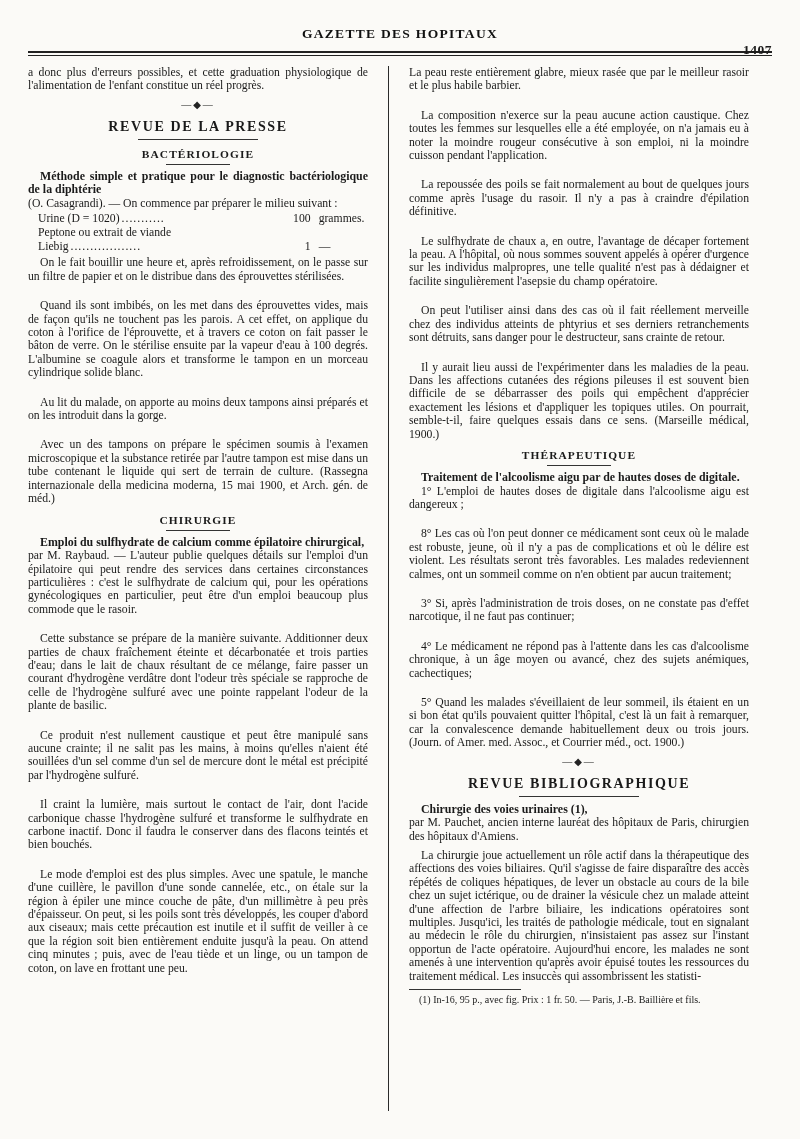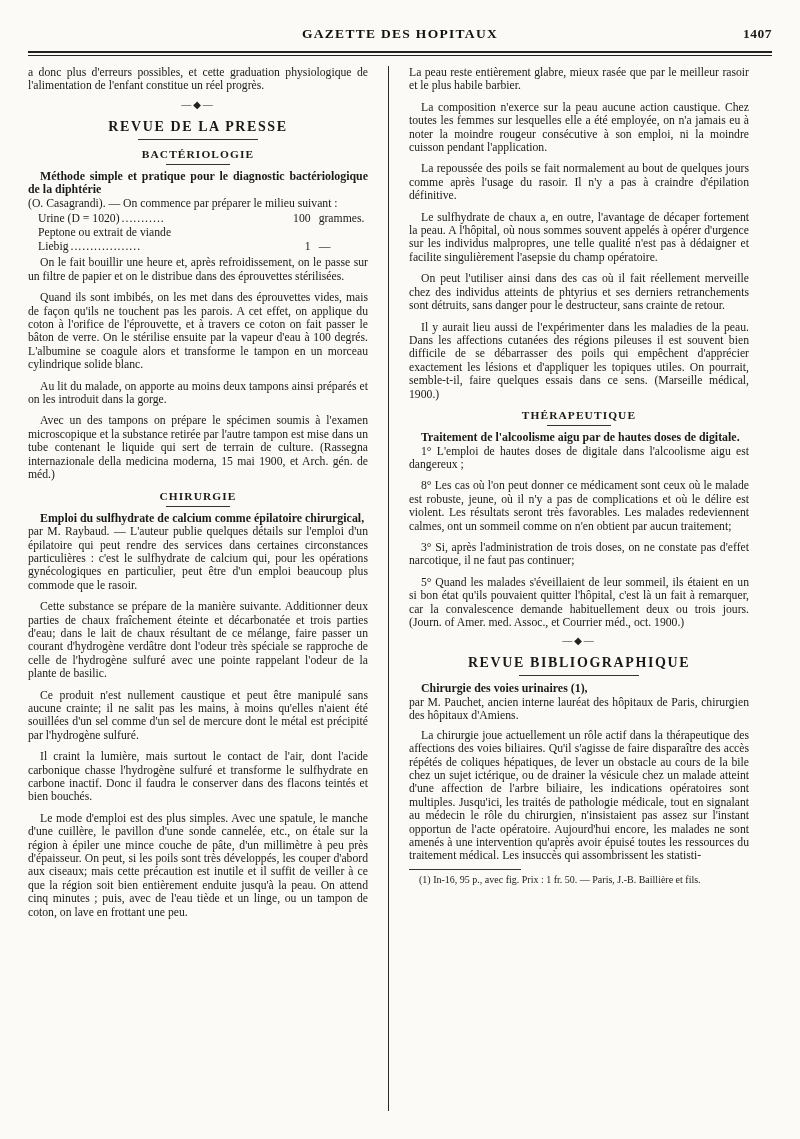--- a/index.html
+++ b/index.html
@@ -34,21 +34,21 @@
     text-align: center;
     font-family: "Liberation Serif", serif;
     font-size: 13.5px;
     letter-spacing: 1.3px;
     font-weight: bold;
     color: #111;
   }
   .running-head .folio {
     position: absolute;
     right: 0;
-    top: 0;
+    top: 16px;
     font-size: 13.5px;
     font-weight: bold;
     letter-spacing: 0.5px;
   }
   .rule-double {
     border-top: 2px solid #222;
     border-bottom: 1px solid #222;
     height: 2px;
     margin: 5px 0 0 0;
   }
@@ -143,21 +143,21 @@
     border-top: 1px solid #333;
     width: 112px;
     margin: 6px 0 4px 0;
   }
   .footnote {
     font-size: 10px;
     line-height: 11.6px;
     text-align: justify;
     text-indent: 10px;
   }
-  .para + .para { margin-top: 8px; }
+  .para + .para { margin-top: 16px; }
   .spacer6 { height: 6px; }
 </style>
 </head>
 <body>
 
 <div class="page">
 
   <div class="running-head">
     <div class="title">GAZETTE DES HOPITAUX</div>
     <div class="folio">1407</div>
@@ -230,20 +230,21 @@
       <p class="para">Il y aurait lieu aussi de l'expérimenter dans les maladies de la peau. Dans les affections cutanées des régions pileuses il est souvent bien difficile de se débarrasser des poils qui empêchent d'apprécier exactement les lésions et d'appliquer les topiques utiles. On pourrait, semble-t-il, faire quelques essais dans ce sens. (Marseille médical, 1900.)</p>
 
       <div class="sec-head-sub">THÉRAPEUTIQUE</div>
       <div class="short-rule"></div>
 
       <p class="art-title">Traitement de l'alcoolisme aigu par de hautes doses de digitale.</p>
 
       <p class="para">1° L'emploi de hautes doses de digitale dans l'alcoolisme aigu est dangereux ;</p>
       <p class="para">8° Les cas où l'on peut donner ce médicament sont ceux où le malade est robuste, jeune, où il n'y a pas de complications et où le délire est violent. Les résultats seront très favorables. Les malades redeviennent calmes, ont un sommeil comme on n'en obtient par aucun traitement;</p>
       <p class="para">3° Si, après l'administration de trois doses, on ne constate pas d'effet narcotique, il ne faut pas continuer;</p>
+      <p class="para">4° Le médicament ne répond pas à l'attente dans les cas d'alcoolisme chronique, à un âge moyen ou avancé, chez des sujets anémiques, cachectiques;</p>
       <p class="para">5° Quand les malades s'éveillaient de leur sommeil, ils étaient en un si bon état qu'ils pouvaient quitter l'hôpital, c'est là un fait à remarquer, car la convalescence demande habituellement deux ou trois jours. (Journ. of Amer. med. Assoc., et Courrier méd., oct. 1900.)</p>
 
       <div class="ornament">—◆—</div>
 
       <div class="sec-head">REVUE BIBLIOGRAPHIQUE</div>
       <div class="rule-wide"></div>
 
       <p class="art-title">Chirurgie des voies urinaires (1),</p>
       <p class="para noindent">par M. Pauchet, ancien interne lauréat des hôpitaux de Paris, chirurgien des hôpitaux d'Amiens.</p>
 

